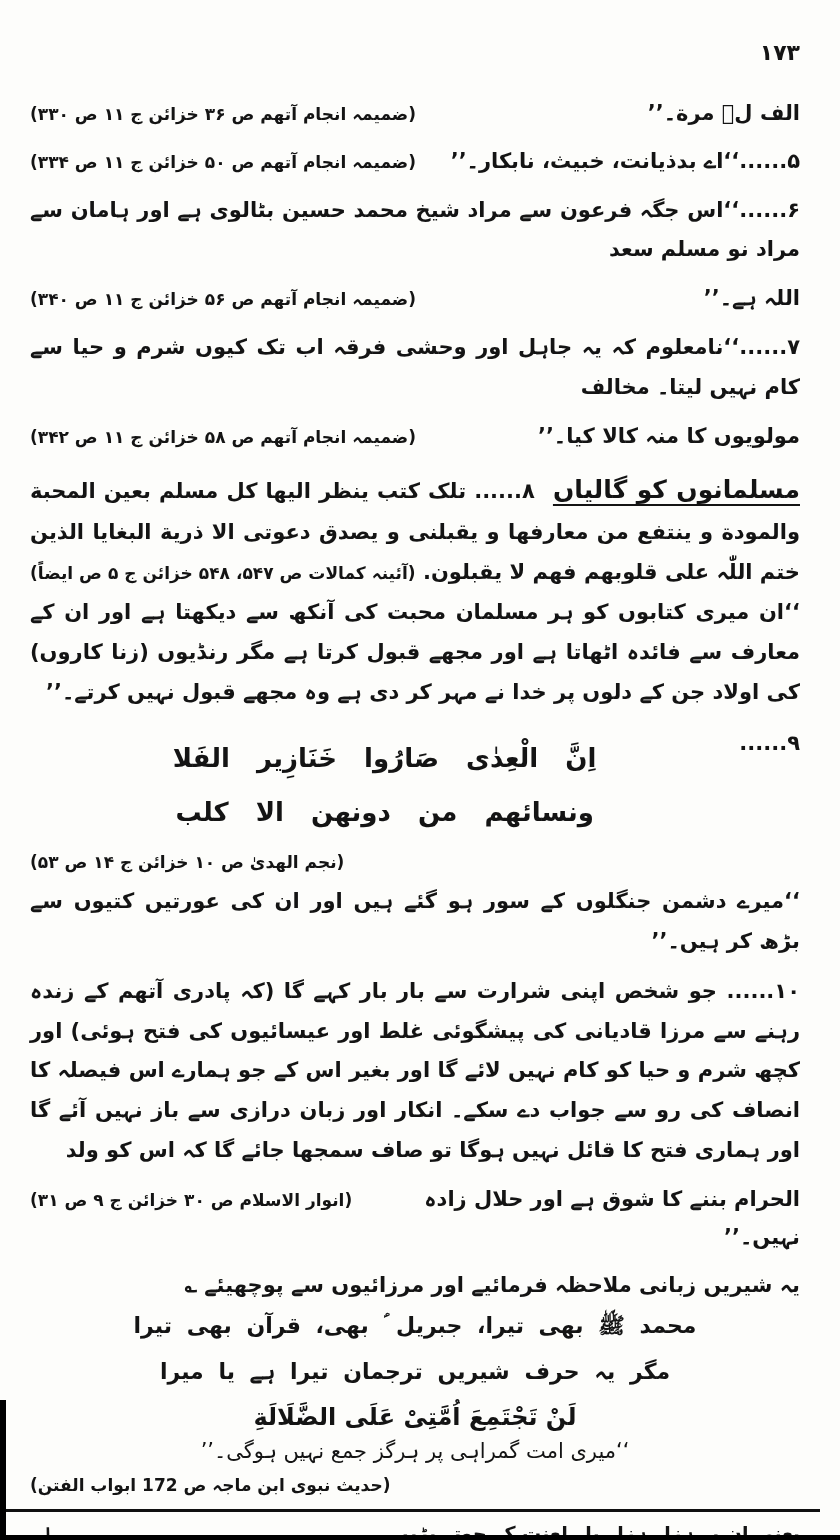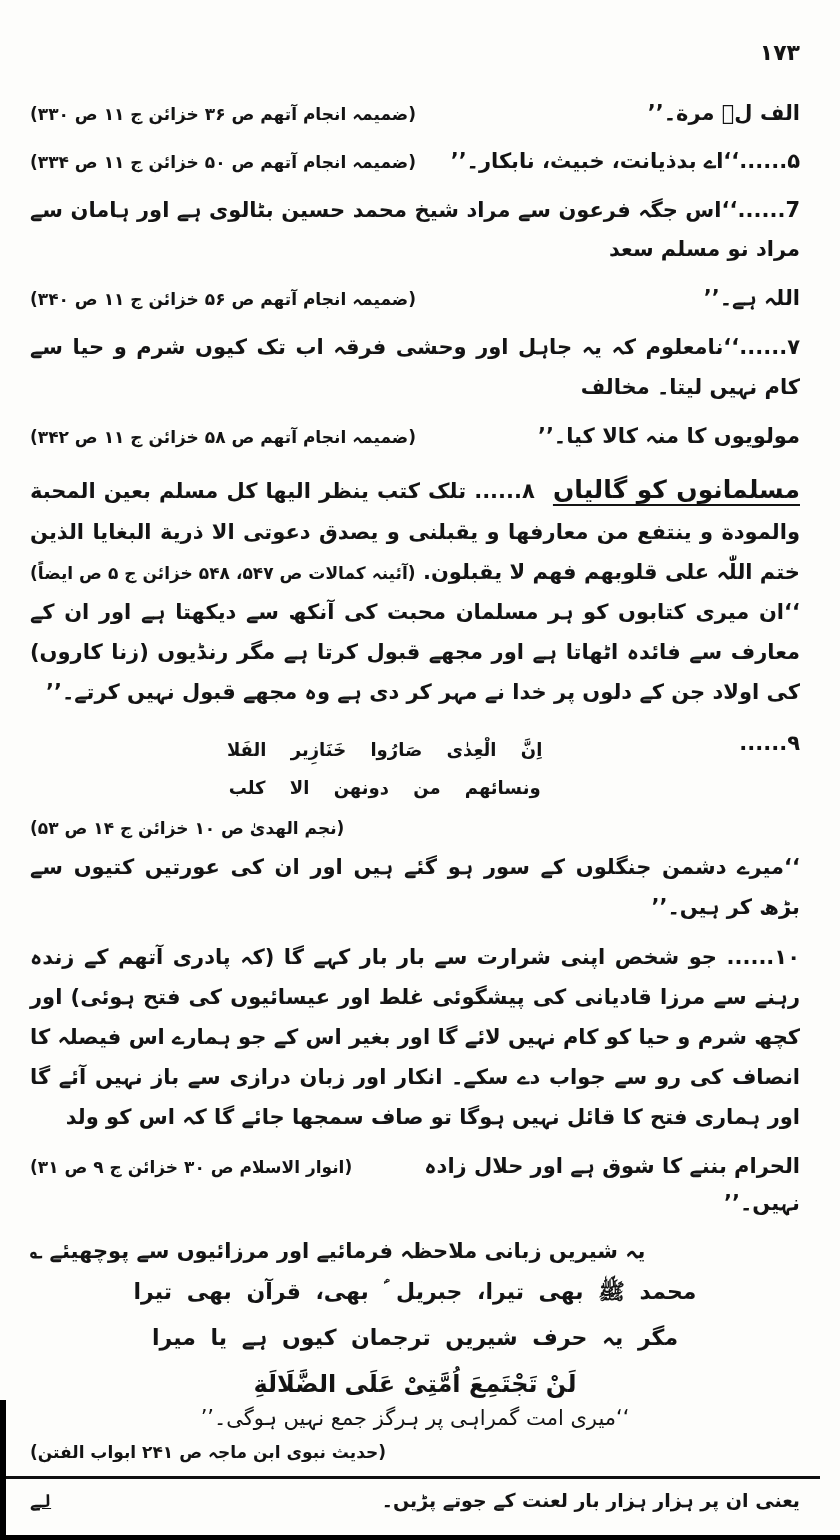--- a/index.html
+++ b/index.html
@@ -51,34 +51,34 @@
     margin-left: 10px;
   }
   .qnum { font-size: 21px; font-weight: bold; }
   .arabic { font-weight: bold; }
   .ref-inline { font-size: 17px; font-weight: bold; }
 
   .verse-row { display: flex; align-items: flex-start; margin-top: 18px; }
   .verses { flex: 1; }
   .verse {
     text-align: center;
-    font-size: 18px;
+    font-size: 26px;
     font-weight: bold;
     word-spacing: 18px;
     line-height: 2.1;
   }
   .ref-line {
     text-align: left;
     font-size: 17px;
     font-weight: bold;
     margin: 12px 0 4px;
   }
 
   .center-line {
-    text-align: left;
+    text-align: right;
     font-size: 21px;
     font-weight: bold;
     margin: 16px 0 6px;
   }
   .couplet {
     text-align: center;
     font-size: 22px;
     font-weight: bold;
     word-spacing: 7px;
     line-height: 2.1;
@@ -135,21 +135,21 @@
   <div class="refrow">
     <span class="qtail">الف لؔ مرة۔’’</span>
     <span class="ref">(ضمیمہ انجام آتھم ص ۳۶ خزائن ج ۱۱ ص ۳۳۰)</span>
   </div>
 
   <div class="refrow">
     <span class="qtail">۵......‘‘اے بدذیانت، خبیث، نابکار۔’’</span>
     <span class="ref">(ضمیمہ انجام آتھم ص ۵۰ خزائن ج ۱۱ ص ۳۳۴)</span>
   </div>
 
-  <p class="para">7......‘‘اس جگہ فرعون سے مراد شیخ محمد حسین بٹالوی ہے اور ہامان سے مراد نو مسلم سعد</p>
+  <p class="para">۶......‘‘اس جگہ فرعون سے مراد شیخ محمد حسین بٹالوی ہے اور ہامان سے مراد نو مسلم سعد</p>
   <div class="refrow">
     <span class="qtail">اللہ ہے۔’’</span>
     <span class="ref">(ضمیمہ انجام آتھم ص ۵۶ خزائن ج ۱۱ ص ۳۴۰)</span>
   </div>
 
   <p class="para">۷......‘‘نامعلوم کہ یہ جاہل اور وحشی فرقہ اب تک کیوں شرم و حیا سے کام نہیں لیتا۔ مخالف</p>
   <div class="refrow">
     <span class="qtail">مولویوں کا منہ کالا کیا۔’’</span>
     <span class="ref">(ضمیمہ انجام آتھم ص ۵۸ خزائن ج ۱۱ ص ۳۴۲)</span>
   </div>
@@ -173,24 +173,24 @@
   <p class="para">‘‘میرے دشمن جنگلوں کے سور ہو گئے ہیں اور ان کی عورتیں کتیوں سے بڑھ کر ہیں۔’’</p>
 
   <p class="para">۱۰...... جو شخص اپنی شرارت سے بار بار کہے گا (کہ پادری آتھم کے زندہ رہنے سے مرزا قادیانی کی پیشگوئی غلط اور عیسائیوں کی فتح ہوئی) اور کچھ شرم و حیا کو کام نہیں لائے گا اور بغیر اس کے جو ہمارے اس فیصلہ کا انصاف کی رو سے جواب دے سکے۔ انکار اور زبان درازی سے باز نہیں آئے گا اور ہماری فتح کا قائل نہیں ہوگا تو صاف سمجھا جائے گا کہ اس کو ولد</p>
   <div class="refrow">
     <span class="qtail">الحرام بننے کا شوق ہے اور حلال زادہ نہیں۔’’</span>
     <span class="ref">(انوار الاسلام ص ۳۰ خزائن ج ۹ ص ۳۱)</span>
   </div>
 
   <div class="center-line">یہ شیریں زبانی ملاحظہ فرمائیے اور مرزائیوں سے پوچھیئے ؎</div>
   <div class="couplet">محمد ﷺ بھی تیرا، جبریل ؑ بھی، قرآن بھی تیرا</div>
-  <div class="couplet">مگر یہ حرف شیریں ترجمان کیوں ہے یا میرا</div>
+  <div class="couplet">مگر یہ حرف شیریں ترجمان تیرا ہے یا میرا</div>
   <div class="hadith">لَنْ تَجْتَمِعَ اُمَّتِیْ عَلَی الضَّلَالَةِ</div>
   <div class="hadith-urdu">‘‘میری امت گمراہی پر ہرگز جمع نہیں ہوگی۔’’</div>
-  <div class="ref-line">(حدیث نبوی ابن ماجہ ص ۲۴۱ ابواب الفتن)</div>
+  <div class="ref-line">(حدیث نبوی ابن ماجہ ص 172 ابواب الفتن)</div>
 
   <div class="fnsep"></div>
   <div class="footnote">
     <span class="fn-text">یعنی ان پر ہزار ہزار بار لعنت کے جوتے پڑیں۔</span>
     <span class="fn-marker">لے</span>
   </div>
 
   <div class="page-num-bottom">۶۵</div>
 
 </div>

